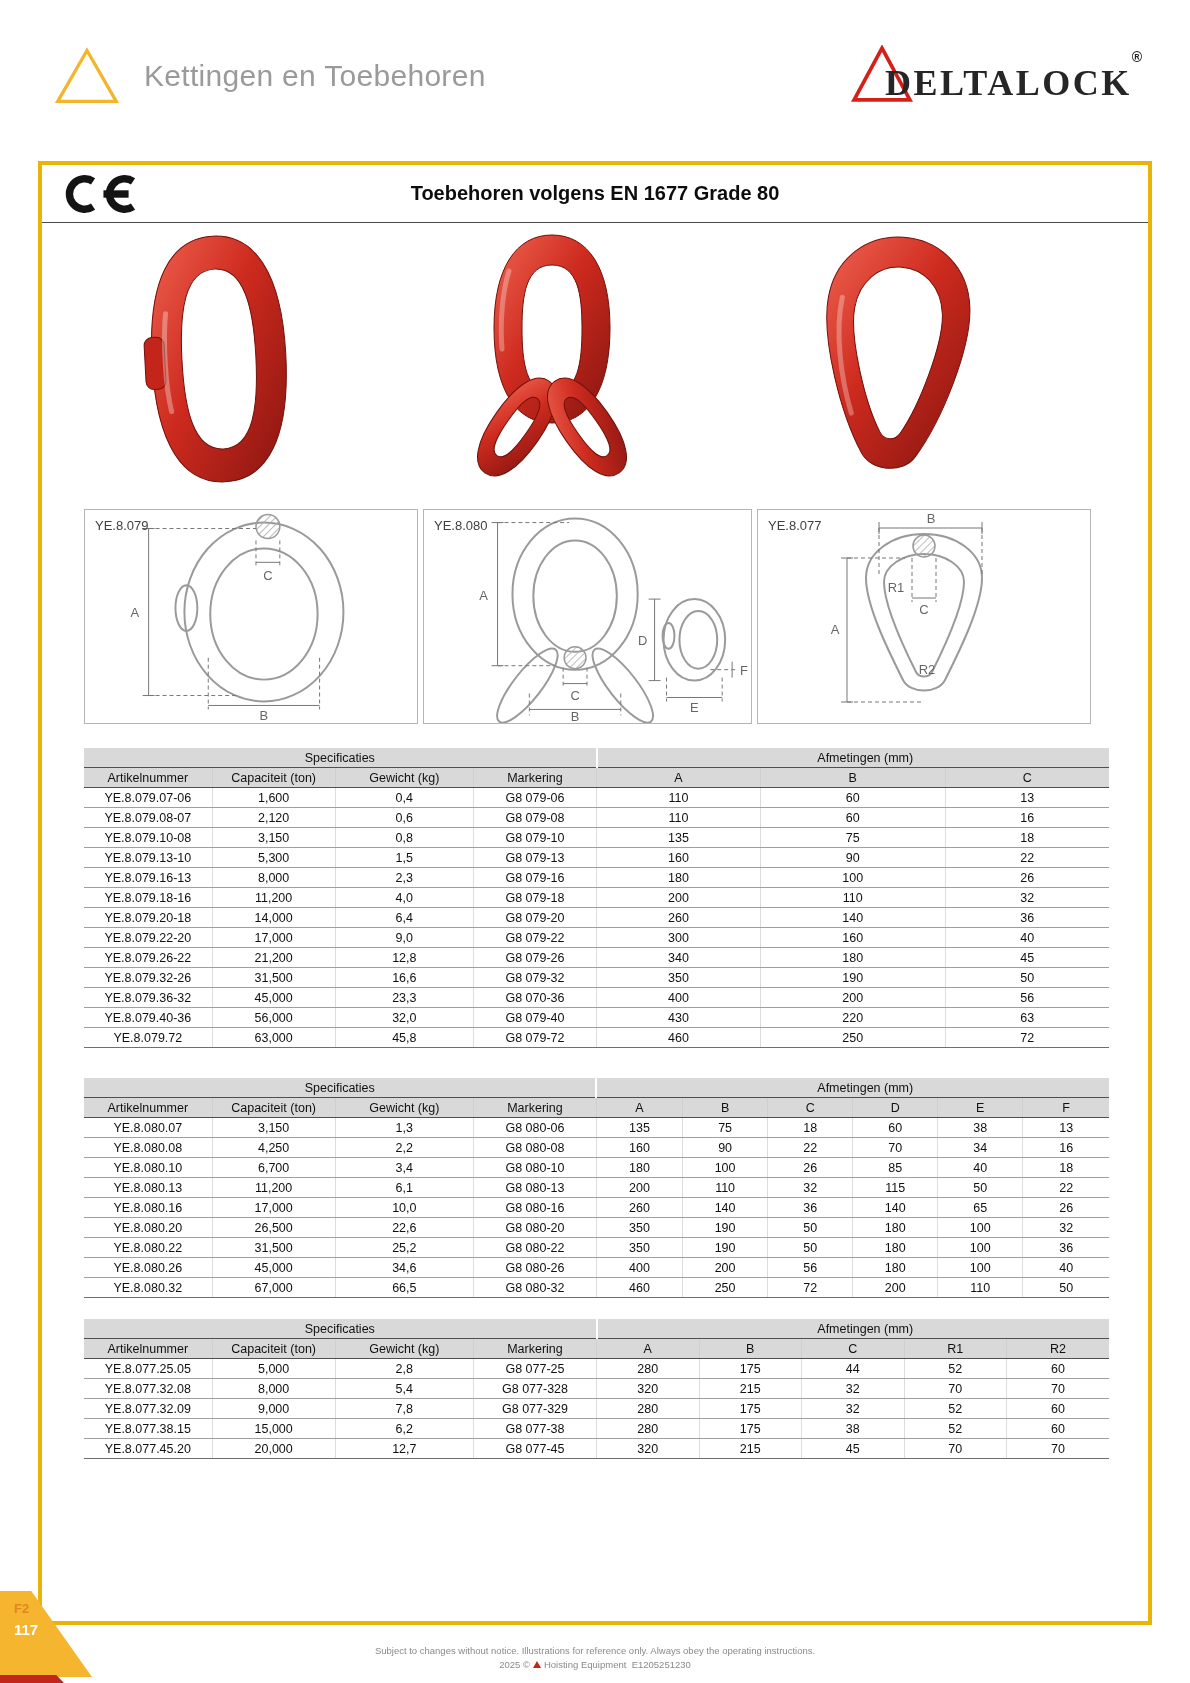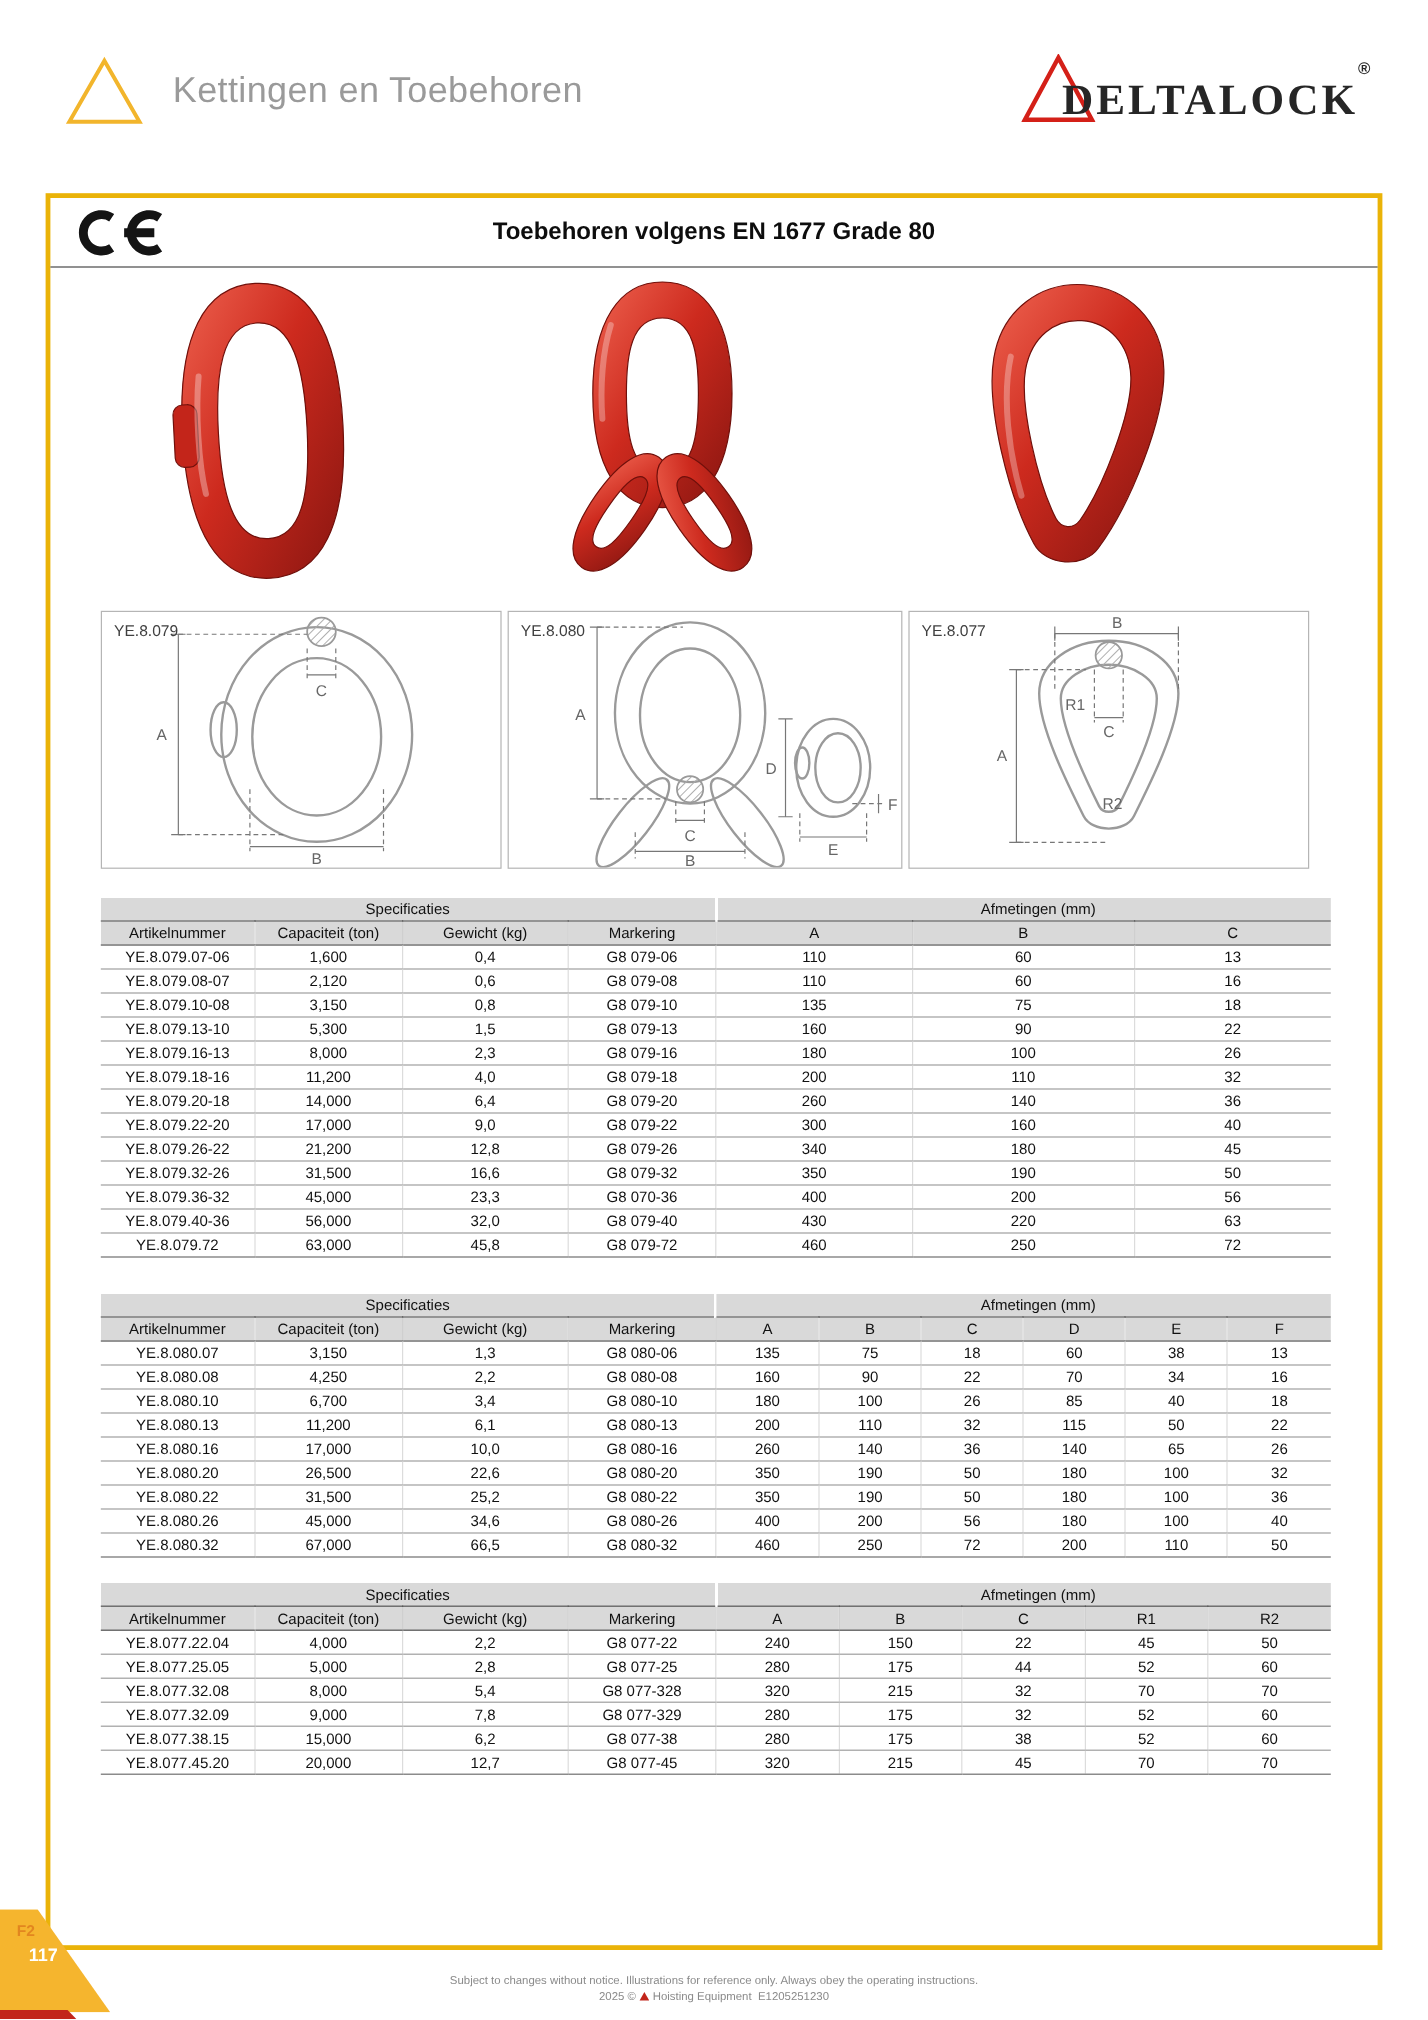--- a/index.html
+++ b/index.html
@@ -52,21 +52,21 @@
   .spec .col-row th{border-bottom:1.5px solid #4f4f4f;border-left:1px solid #cfcfcf;}
   .spec .col-row th:first-child{border-left:none;}
   .spec tbody td{border-left:1px solid #dcdcdc;border-bottom:1px solid #9f9f9f;}
   .spec tbody td:first-child{border-left:none;}
   .spec tbody tr:last-child td{border-bottom:1.5px solid #6f6f6f;}
 
   
   .side-tab{position:absolute;left:0;bottom:6px;width:92px;height:86px;background:#f5b52e;
             clip-path:polygon(0 0,34% 0,100% 100%,0 100%);z-index:2;}
   .tab-top{margin:10px 0 5px 14px;font-size:13px;font-weight:bold;color:#e2861f;}
-  .tab-num{margin-left:24px;font-size:15px;font-weight:bold;color:#fff;}
+  .tab-num{margin-left:14px;font-size:15px;font-weight:bold;color:#fff;}
   .red-sliver{position:absolute;left:0;bottom:0;width:64px;height:8px;background:#c2251a;
               clip-path:polygon(0 0,88% 0,100% 100%,0 100%);z-index:3;}
   .pf{position:absolute;left:0;bottom:10px;width:100%;text-align:center;
       font-size:9.5px;color:#8a8a8a;line-height:1.55;}
   .mini-tri{display:inline-block;width:0;height:0;border-left:4px solid transparent;
             border-right:4px solid transparent;border-bottom:7px solid #c2251a;margin:0 3px;}
 </style>
 </head>
 <body>
 
@@ -571,31 +571,20 @@
             <th>Markering</th>
             <th>A</th>
             <th>B</th>
             <th>C</th>
             <th>R1</th>
             <th>R2</th>
           </tr>
         </thead>
         <tbody>
           <tr>
-            <td>YE.8.077.22.04</td>
-            <td>4,000</td>
-            <td>2,2</td>
-            <td>G8 077-22</td>
-            <td>240</td>
-            <td>150</td>
-            <td>22</td>
-            <td>45</td>
-            <td>50</td>
-          </tr>
-          <tr>
             <td>YE.8.077.25.05</td>
             <td>5,000</td>
             <td>2,8</td>
             <td>G8 077-25</td>
             <td>280</td>
             <td>175</td>
             <td>44</td>
             <td>52</td>
             <td>60</td>
           </tr>

